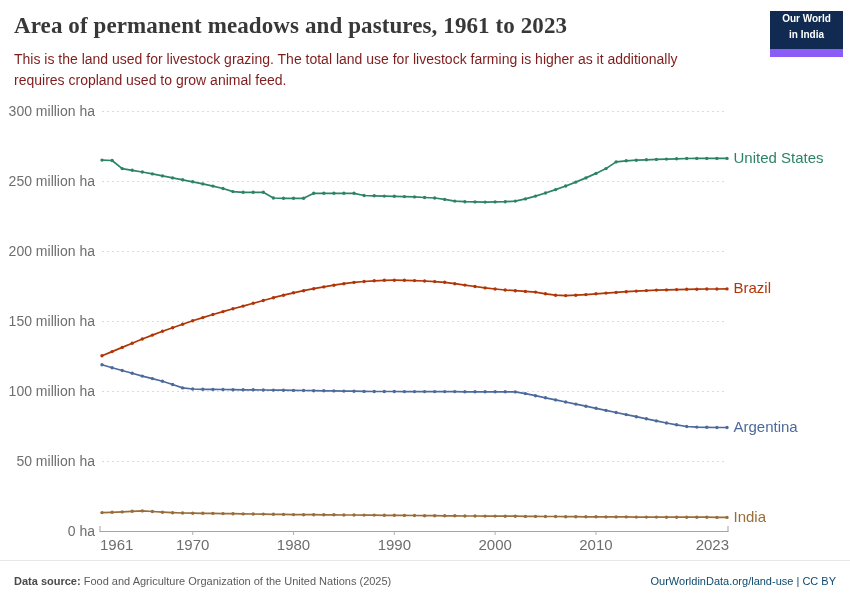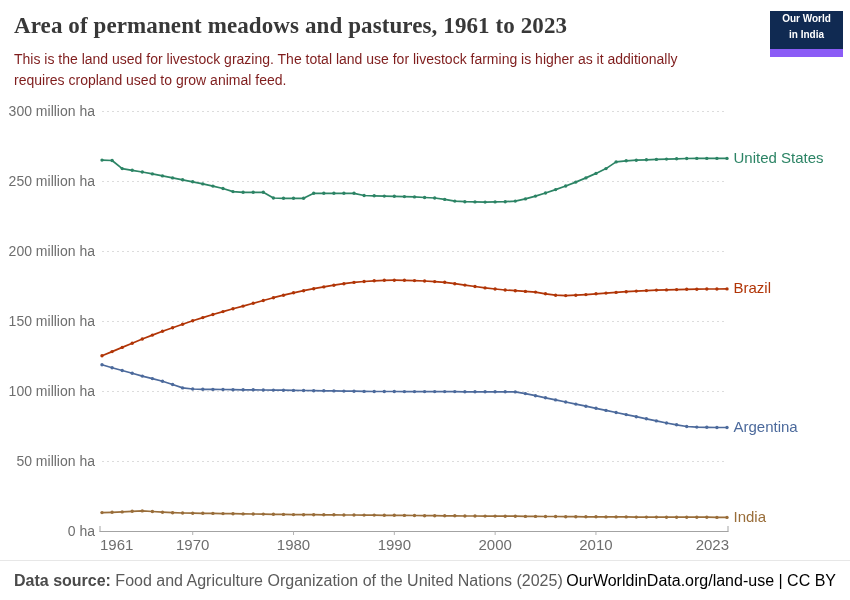--- a/index.html
+++ b/index.html
@@ -9,23 +9,23 @@
   .header{position:absolute;left:14px;top:12px;width:750px;z-index:2;}
   .title{margin:0;font-family:"Liberation Serif","DejaVu Serif",serif;font-weight:700;
          font-size:23px;color:#383838;letter-spacing:.1px;line-height:1.2;}
   .subtitle{margin:9px 0 0 0;font-size:14px;color:#7f1d1d;line-height:1.5;max-width:712px;}
   .logo{position:absolute;right:7px;top:11px;width:73px;height:38px;background:#102A52;
         border-bottom:8px solid #8b5cf6;color:#fff;text-align:center;z-index:3;
         font-size:10px;font-weight:700;line-height:16px;box-sizing:content-box;cursor:pointer;}
   .logo span{display:block;}
   .footer{position:absolute;left:0;right:0;bottom:0;height:39px;border-top:1px solid #e7e7e7;
           display:flex;justify-content:space-between;align-items:center;padding:0 14px;
-          font-size:16px;color:#5b5b5b;z-index:2;background:#fff;margin-top:8px;}
+          font-size:11px;color:#5b5b5b;z-index:2;background:#fff;margin-top:8px;}
   .footer b{color:#4a4a4a;font-weight:700;}
-  .footer .license{color:#000000;}
+  .footer .license{color:#0c4a6e;}
   .footer .license .url{cursor:pointer;}
 </style>
 </head>
 <body>
 
 <div class="frame">
 
   <svg id="chart" width="850" height="600" viewBox="0 0 850 600">
       <text x="95" y="536" text-anchor="end" font-size="14" fill="#6e6e6e">0 ha</text>
       <line x1="102" y1="461.5" x2="727" y2="461.5" stroke="#dcdcdc" stroke-width="1" stroke-dasharray="2,3"></line>

